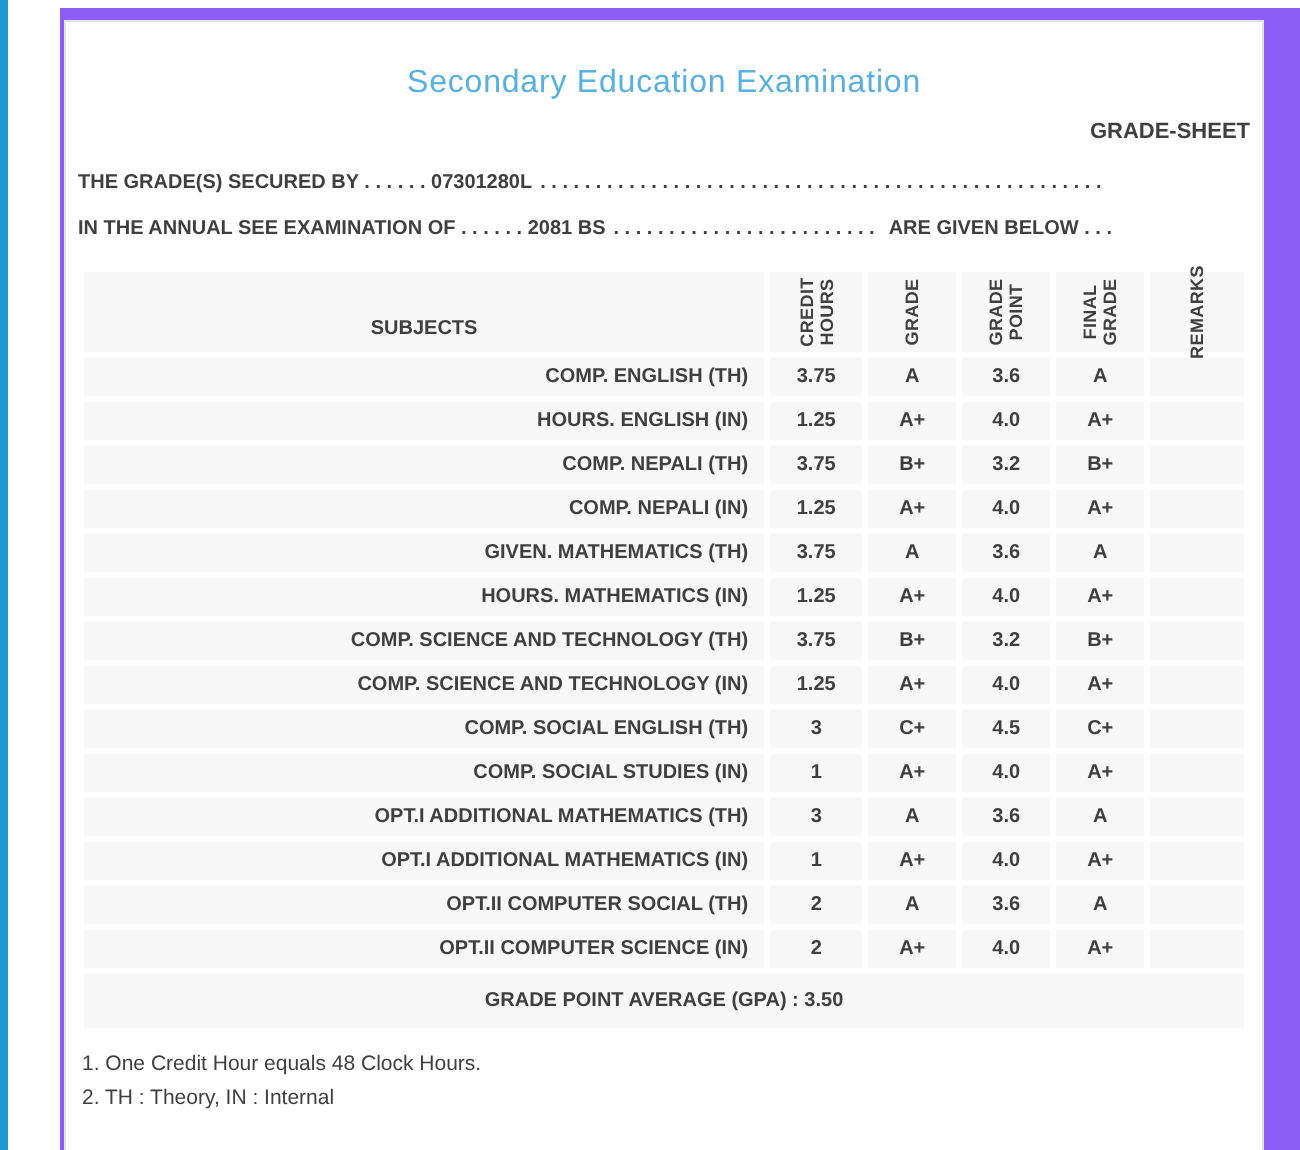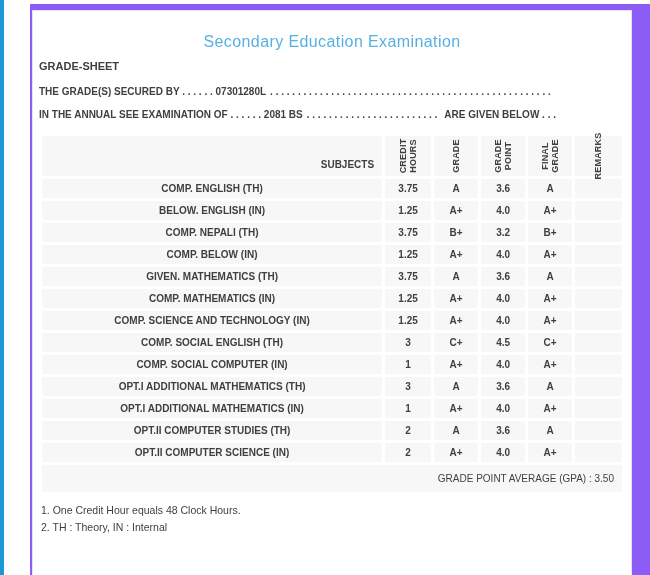--- a/index.html
+++ b/index.html
@@ -4,40 +4,40 @@
 <style>
   * { margin:0; padding:0; box-sizing:border-box; }
   html,body { width:650px; height:575px; overflow:hidden; background:#ffffff;
               font-family:"Liberation Sans", sans-serif; }
   .blue-bar { position:absolute; left:0; top:0; width:4px; height:575px; background:#1c99d5; }
   .outer { position:absolute; left:30px; top:4px; width:620px; height:571px; background:#8b5cf6; }
   .card { margin:6px 0 0 2px; width:600px; min-height:600px; background:#ffffff;
           border:1px solid #e4e4e4; padding:0 6px; }
   .title { margin-top:22px; text-align:center; font-size:16px; font-weight:400;
            color:#57b0e2; letter-spacing:0.4px; }
-  .subtitle { margin-top:9px; text-align:left; font-size:11px; font-weight:700; color:#3f3f3f; }
+  .subtitle { margin-top:9px; text-align:right; font-size:11px; font-weight:700; color:#3f3f3f; }
   .info { margin-top:15px; width:517px; font-size:10px; font-weight:700; color:#3f3f3f; }
   .info-line { display:flex; align-items:flex-end; white-space:pre; overflow:hidden;
                margin-bottom:13px; line-height:10px; }
   .info-prefix { flex:0 0 auto; }
   .info-filler { flex:1 1 auto; overflow:hidden; white-space:pre; margin-left:4px; }
   .info-suffix { flex:0 0 auto; margin-left:4px; }
   table.grades { width:100%; border-collapse:separate; border-spacing:3px;
                  font-size:10px; font-weight:700; color:#3f3f3f; margin-top:2px; }
   table.grades th, table.grades td { background:#f7f7f7; }
-  th.col-subjects { text-align:right; vertical-align:bottom; padding:6px 8px; font-weight:700; }
+  th.col-subjects { text-align:center; vertical-align:bottom; padding:6px 8px; font-weight:700; }
   th.col-rot { padding:0; vertical-align:middle; }
   th.w-credit { width:46px; } th.w-grade { width:44px; } th.w-point { width:44px; }
   th.w-final { width:44px; } th.w-remarks { width:36px; }
   .rot-wrap { display:flex; align-items:center; justify-content:center; height:40px; }
   .rot { transform:rotate(-90deg); font-size:9px; line-height:10px; letter-spacing:0.2px;
          white-space:pre-line; text-align:center; font-weight:700; }
-  td.subject { text-align:center; padding:4px 8px; height:18px; }
+  td.subject { text-align:right; padding:4px 8px; height:18px; }
   td.c { text-align:center; padding:4px 2px; height:18px; }
-  td.gpa { text-align:right; padding:8px 8px; font-weight:400; }
+  td.gpa { text-align:center; padding:8px 8px; font-weight:700; }
   .notes { margin-top:10px; margin-left:2px; font-size:10.5px; color:#3f3f3f; }
   .note-line { line-height:11px; margin-bottom:6px; }
 </style>
 </head>
 <body>
 
 <div class="blue-bar"></div>
 
 <div class="outer">
   <div class="card">
@@ -95,77 +95,85 @@
       <tbody>
         <tr>
           <td class="subject">COMP. ENGLISH (TH)</td>
           <td class="c">3.75</td>
           <td class="c">A</td>
           <td class="c">3.6</td>
           <td class="c">A</td>
           <td class="c"></td>
         </tr>
         <tr>
-          <td class="subject">BELOW. ENGLISH (IN)</td>
+          <td class="subject">HOURS. ENGLISH (IN)</td>
           <td class="c">1.25</td>
           <td class="c">A+</td>
           <td class="c">4.0</td>
           <td class="c">A+</td>
           <td class="c"></td>
         </tr>
         <tr>
           <td class="subject">COMP. NEPALI (TH)</td>
           <td class="c">3.75</td>
           <td class="c">B+</td>
           <td class="c">3.2</td>
           <td class="c">B+</td>
           <td class="c"></td>
         </tr>
         <tr>
-          <td class="subject">COMP. BELOW (IN)</td>
+          <td class="subject">COMP. NEPALI (IN)</td>
           <td class="c">1.25</td>
           <td class="c">A+</td>
           <td class="c">4.0</td>
           <td class="c">A+</td>
           <td class="c"></td>
         </tr>
         <tr>
           <td class="subject">GIVEN. MATHEMATICS (TH)</td>
           <td class="c">3.75</td>
           <td class="c">A</td>
           <td class="c">3.6</td>
           <td class="c">A</td>
           <td class="c"></td>
         </tr>
         <tr>
-          <td class="subject">COMP. MATHEMATICS (IN)</td>
-          <td class="c">1.25</td>
-          <td class="c">A+</td>
-          <td class="c">4.0</td>
-          <td class="c">A+</td>
+          <td class="subject">HOURS. MATHEMATICS (IN)</td>
+          <td class="c">1.25</td>
+          <td class="c">A+</td>
+          <td class="c">4.0</td>
+          <td class="c">A+</td>
+          <td class="c"></td>
+        </tr>
+        <tr>
+          <td class="subject">COMP. SCIENCE AND TECHNOLOGY (TH)</td>
+          <td class="c">3.75</td>
+          <td class="c">B+</td>
+          <td class="c">3.2</td>
+          <td class="c">B+</td>
           <td class="c"></td>
         </tr>
         <tr>
           <td class="subject">COMP. SCIENCE AND TECHNOLOGY (IN)</td>
           <td class="c">1.25</td>
           <td class="c">A+</td>
           <td class="c">4.0</td>
           <td class="c">A+</td>
           <td class="c"></td>
         </tr>
         <tr>
           <td class="subject">COMP. SOCIAL ENGLISH (TH)</td>
           <td class="c">3</td>
           <td class="c">C+</td>
           <td class="c">4.5</td>
           <td class="c">C+</td>
           <td class="c"></td>
         </tr>
         <tr>
-          <td class="subject">COMP. SOCIAL COMPUTER (IN)</td>
+          <td class="subject">COMP. SOCIAL STUDIES (IN)</td>
           <td class="c">1</td>
           <td class="c">A+</td>
           <td class="c">4.0</td>
           <td class="c">A+</td>
           <td class="c"></td>
         </tr>
         <tr>
           <td class="subject">OPT.I ADDITIONAL MATHEMATICS (TH)</td>
           <td class="c">3</td>
           <td class="c">A</td>
@@ -175,21 +183,21 @@
         </tr>
         <tr>
           <td class="subject">OPT.I ADDITIONAL MATHEMATICS (IN)</td>
           <td class="c">1</td>
           <td class="c">A+</td>
           <td class="c">4.0</td>
           <td class="c">A+</td>
           <td class="c"></td>
         </tr>
         <tr>
-          <td class="subject">OPT.II COMPUTER STUDIES (TH)</td>
+          <td class="subject">OPT.II COMPUTER SOCIAL (TH)</td>
           <td class="c">2</td>
           <td class="c">A</td>
           <td class="c">3.6</td>
           <td class="c">A</td>
           <td class="c"></td>
         </tr>
         <tr>
           <td class="subject">OPT.II COMPUTER SCIENCE (IN)</td>
           <td class="c">2</td>
           <td class="c">A+</td>

